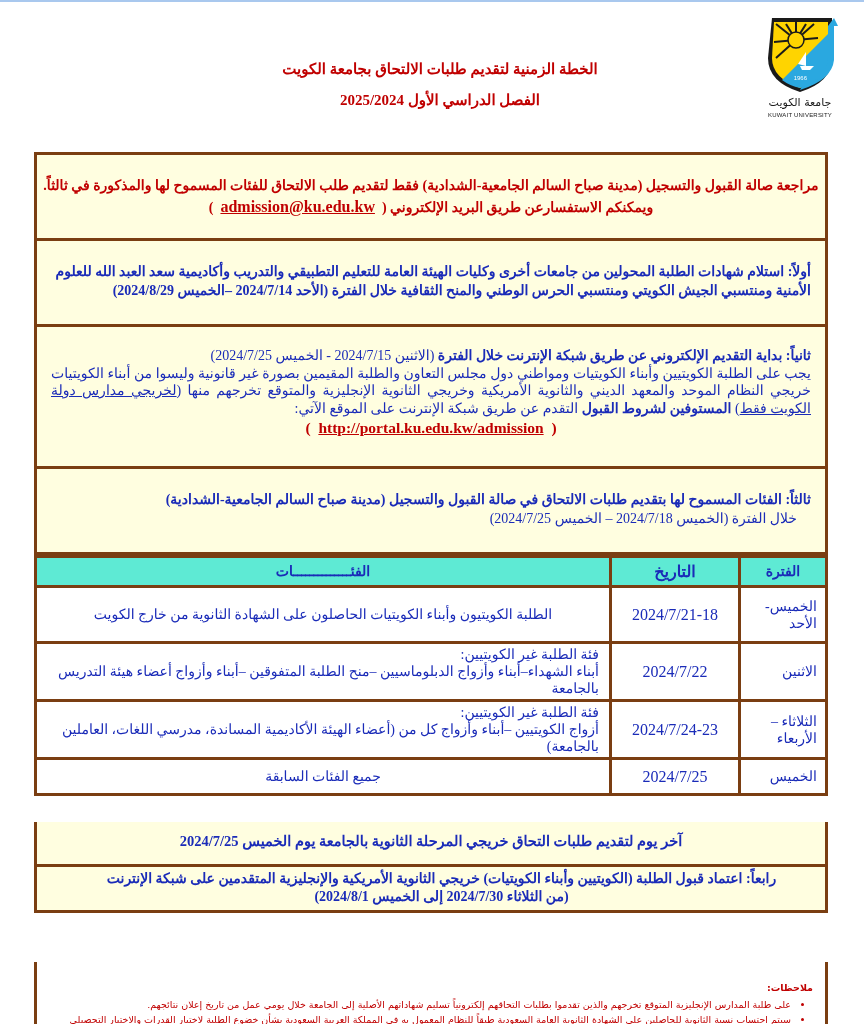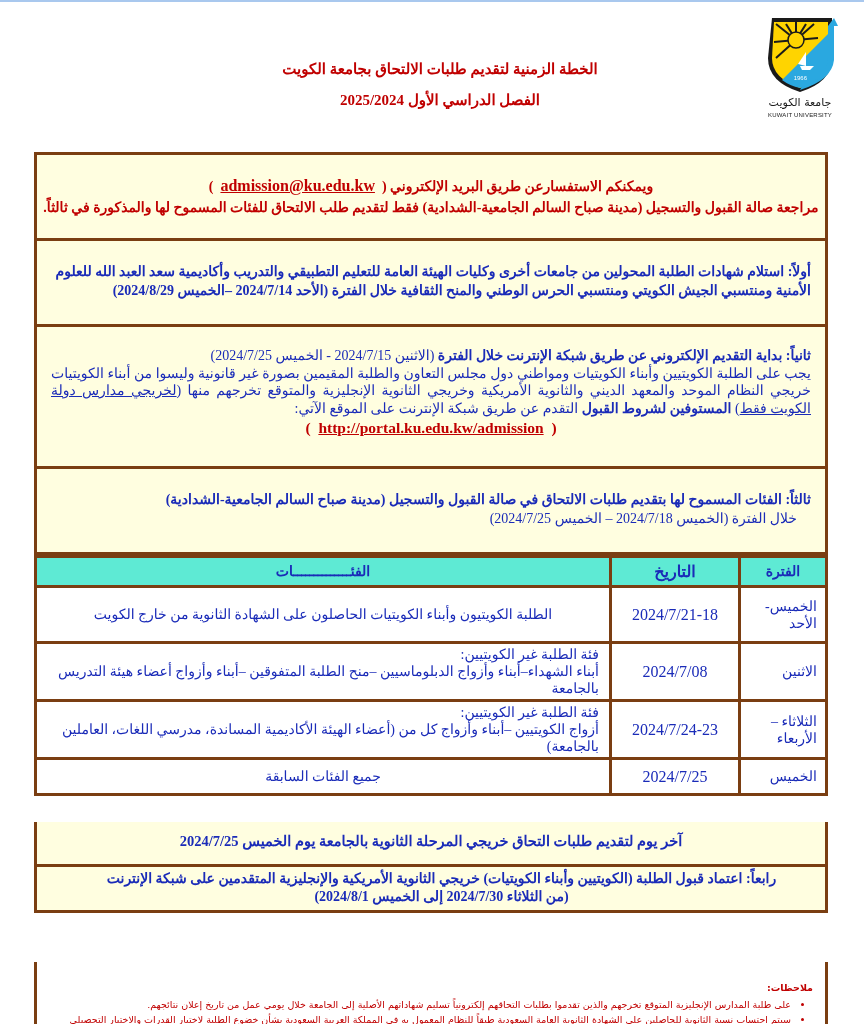--- a/index.html
+++ b/index.html
@@ -86,26 +86,26 @@
     <text x="55" y="66" font-size="6" fill="#ffffff" font-family="Liberation Sans, sans-serif">1966</text>
   </svg>
   <div class="logo-ar">جامعة الكويت</div>
   <div class="logo-en">KUWAIT UNIVERSITY</div>
 </div>
 
 <div class="header-title">الخطة الزمنية لتقديم طلبات الالتحاق بجامعة الكويت</div>
 <div class="header-sub">الفصل الدراسي الأول 2025/2024</div>
 
 <div class="sec s0">
+  <p>مراجعة صالة القبول والتسجيل (مدينة صباح السالم الجامعية-الشدادية) فقط لتقديم طلب الالتحاق للفئات المسموح لها والمذكورة في ثالثاً.</p>
   <p>
     <span>ويمكنكم الاستفسارعن طريق البريد الإلكتروني (</span>
     &nbsp;<a href="#">admission@ku.edu.kw</a>&nbsp;
     <span>)</span>
   </p>
-  <p>مراجعة صالة القبول والتسجيل (مدينة صباح السالم الجامعية-الشدادية) فقط لتقديم طلب الالتحاق للفئات المسموح لها والمذكورة في ثالثاً.</p>
 </div>
 
 <div class="sec s1">
   <p>أولاً: استلام شهادات الطلبة المحولين من جامعات أخرى وكليات الهيئة العامة للتعليم التطبيقي والتدريب وأكاديمية سعد العبد الله للعلوم الأمنية ومنتسبي الجيش الكويتي ومنتسبي الحرس الوطني والمنح الثقافية خلال الفترة (الأحد 2024/7/14 –الخميس 2024/8/29)</p>
 </div>
 
 <div class="sec s2">
   <p>
     <span class="b">ثانياً: بداية التقديم الإلكتروني عن طريق شبكة الإنترنت خلال الفترة</span>
     <span>(الاثنين 2024/7/15 - الخميس 2024/7/25)</span>
@@ -132,21 +132,21 @@
     <th class="col-date" style="font-size:14px">التاريخ</th>
     <th class="center">الفئــــــــــــــات</th>
   </tr>
   <tr class="r1">
     <td class="col-day">الخميس- الأحد</td>
     <td class="col-date">2024/7/21-18</td>
     <td class="col-cat center">الطلبة الكويتيون وأبناء الكويتيات الحاصلون على الشهادة الثانوية من خارج الكويت</td>
   </tr>
   <tr class="r2">
     <td class="col-day">الاثنين</td>
-    <td class="col-date">2024/7/08</td>
+    <td class="col-date">2024/7/22</td>
     <td class="col-cat">
       <div>فئة الطلبة غير الكويتيين:</div>
       <div>أبناء الشهداء–أبناء وأزواج الدبلوماسيين –منح الطلبة المتفوقين –أبناء وأزواج أعضاء هيئة التدريس بالجامعة</div>
     </td>
   </tr>
   <tr class="r3">
     <td class="col-day">الثلاثاء – الأربعاء</td>
     <td class="col-date">2024/7/24-23</td>
     <td class="col-cat">
       <div>فئة الطلبة غير الكويتيين:</div>

